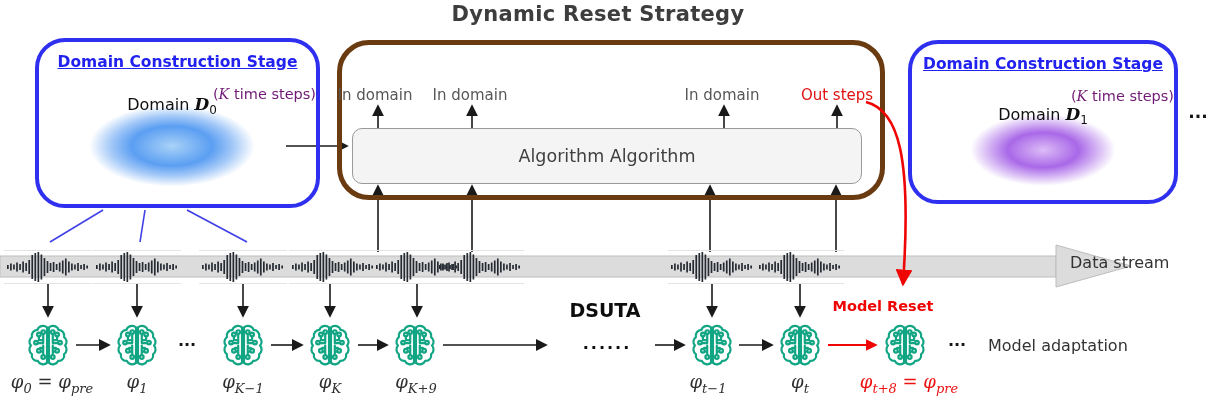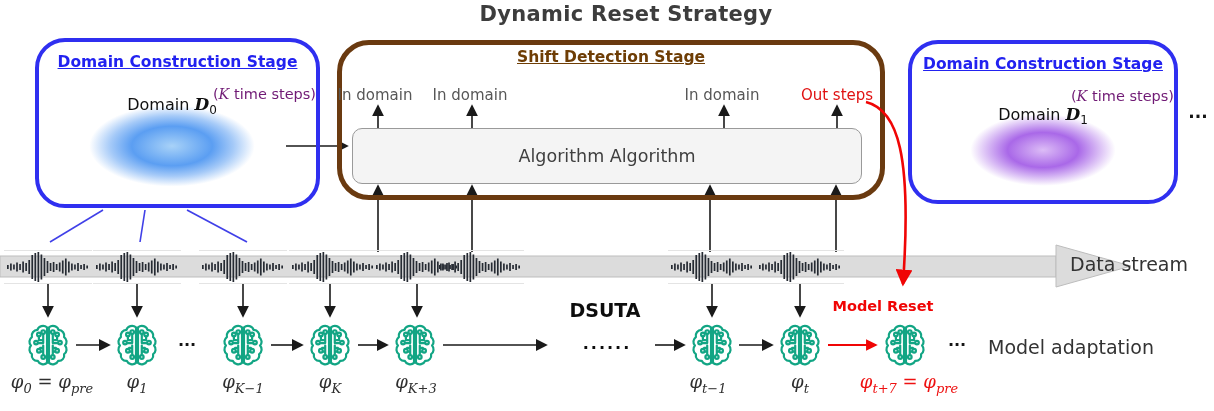--- a/index.html
+++ b/index.html
@@ -1,20 +1,20 @@
 <!DOCTYPE html>
 <html><head>
 <meta charset="utf-8">
 <style>
   html,body{margin:0;padding:0;background:#fff;}
   #canvas{position:relative;width:1214px;height:411px;background:#fff;overflow:hidden;
           font-family:"DejaVu Sans","Liberation Sans",sans-serif;color:#222;}
   .abs{position:absolute;}
   .ctr{text-align:center;}
-  .main-title{top:2px;left:352px;width:548px;font-size:21px;font-weight:bold;color:#3d3d3d;letter-spacing:.3px;}
+  .main-title{top:2px;left:324px;width:548px;font-size:21px;font-weight:bold;color:#3d3d3d;letter-spacing:.3px;}
   .stage-box{border:4px solid #2f2ff0;border-radius:30px;background:transparent;z-index:3;}
   .box-l{left:35px;top:38px;width:277px;height:162px;}
   .box-r{left:908px;top:40px;width:262px;height:156px;}
   .stage-title{margin-top:11px;font-size:15.5px;font-weight:bold;text-decoration:underline;color:#2222f0;text-align:center;}
   .stage-sub{font-size:14.5px;color:#701a75;text-align:right;margin-top:15px;}
   .mathK{font-family:"DejaVu Serif","Liberation Serif",serif;font-style:italic;}
   .shift-box{left:337px;top:40px;width:538px;height:150px;border:5px solid #6a3a10;border-radius:32px;background:transparent;z-index:3;}
   .shift-title{top:48px;left:337px;width:548px;font-size:15.5px;font-weight:bold;text-decoration:underline;color:#6e3d05;z-index:4;}
   .io-label{top:86px;font-size:15px;color:#575757;z-index:4;}
   .io-out{color:#e01212;}
@@ -28,21 +28,21 @@
   .domain-text{font-size:16px;color:#101010;white-space:nowrap;}
   .scriptD{font-family:"DejaVu Serif","Liberation Serif",serif;font-style:italic;font-weight:bold;font-size:17px;}
   .dsub{font-size:12px;vertical-align:-4px;}
   .dots{font-weight:bold;color:#151515;z-index:4;}
   .tile{top:250px;width:88px;height:32px;border-top:1px solid #e4e4e4;border-bottom:1px solid #e4e4e4;z-index:2;}
   .brain{top:322px;width:46px;height:46px;z-index:2;}
   .phi{top:371px;height:34px;font-family:"DejaVu Serif","Liberation Serif",serif;font-style:italic;
        font-size:18px;color:#2f2f2f;z-index:4;white-space:nowrap;}
   .phi .sub{font-size:13px;vertical-align:-5px;}
   .phi-red{color:#ee1111;}
-  .lbl{font-size:19px;color:#333;z-index:4;}
+  .lbl{font-size:16px;color:#333;z-index:4;}
   .dsuta{top:299px;left:540px;width:130px;font-size:19px;font-weight:bold;color:#0d0d0d;z-index:4;}
   .middots{top:334px;left:547px;width:120px;font-size:16px;font-weight:bold;letter-spacing:2px;color:#0d0d0d;z-index:4;}
   .model-reset{top:298px;left:813px;width:140px;font-size:14.5px;font-weight:bold;color:#f00505;z-index:6;}
   svg.layer{position:absolute;left:0;top:0;z-index:1;}
   svg.toplayer{position:absolute;left:0;top:0;z-index:5;}
 </style>
 </head>
 <body>
 
 <div id="canvas">
@@ -134,21 +134,20 @@
 
   <div class="abs stage-box box-l">
     <div class="stage-title">Domain Construction Stage</div>
     <div class="stage-sub"><span>(</span><span class="mathK">K</span><span> time steps)</span></div>
   </div>
   <div class="abs blob blob-blue">
     <span class="domain-text"><span>Domain </span><span class="scriptD">D</span><span class="dsub">0</span></span>
   </div>
 
   <div class="abs shift-box"></div>
-  <div class="abs shift-title ctr">Shift Detection Stage</div>
   <div class="abs io-label ctr" style="left:325px;width:100px;">In domain</div>
   <div class="abs io-label ctr" style="left:420px;width:100px;">In domain</div>
   <div class="abs io-label ctr" style="left:672px;width:100px;">In domain</div>
   <div class="abs io-label io-out ctr" style="left:782px;width:110px;">Out steps</div>
   <div class="abs algo-box">
       <span>Algorithm Algorithm</span>
     </div>
 
   <div class="abs stage-box box-r">
     <div class="stage-title">Domain Construction Stage</div>
@@ -422,18 +421,18 @@
   <div class="abs middots ctr">......</div>
   <div class="abs model-reset ctr">Model Reset</div>
   <div class="abs dots ctr" style="left:942px;top:331px;width:30px;font-size:16px;">...</div>
   <div class="abs lbl" style="left:988px;top:336px;width:180px;">Model adaptation</div>
   <div class="abs lbl" style="left:1070px;top:253px;width:140px;">Data stream</div>
 
   <div class="abs phi ctr" style="left:2px;width:100px;"><span>φ</span><span class="sub">0</span><span> = </span><span>φ</span><span class="sub">pre</span></div>
   <div class="abs phi ctr" style="left:107px;width:60px;"><span>φ</span><span class="sub">1</span></div>
   <div class="abs phi ctr" style="left:203px;width:80px;"><span>φ</span><span class="sub">K−1</span></div>
   <div class="abs phi ctr" style="left:300px;width:60px;"><span>φ</span><span class="sub">K</span></div>
-  <div class="abs phi ctr" style="left:376px;width:80px;"><span>φ</span><span class="sub">K+3</span></div>
+  <div class="abs phi ctr" style="left:376px;width:80px;"><span>φ</span><span class="sub">K+9</span></div>
   <div class="abs phi ctr" style="left:668px;width:80px;"><span>φ</span><span class="sub">t−1</span></div>
   <div class="abs phi ctr" style="left:770px;width:60px;"><span>φ</span><span class="sub">t</span></div>
-  <div class="abs phi phi-red ctr" style="left:849px;width:120px;"><span>φ</span><span class="sub">t+7</span><span> = </span><span>φ</span><span class="sub">pre</span></div>
+  <div class="abs phi phi-red ctr" style="left:849px;width:120px;"><span>φ</span><span class="sub">t+8</span><span> = </span><span>φ</span><span class="sub">pre</span></div>
 
 </div>
 
 </body></html>

